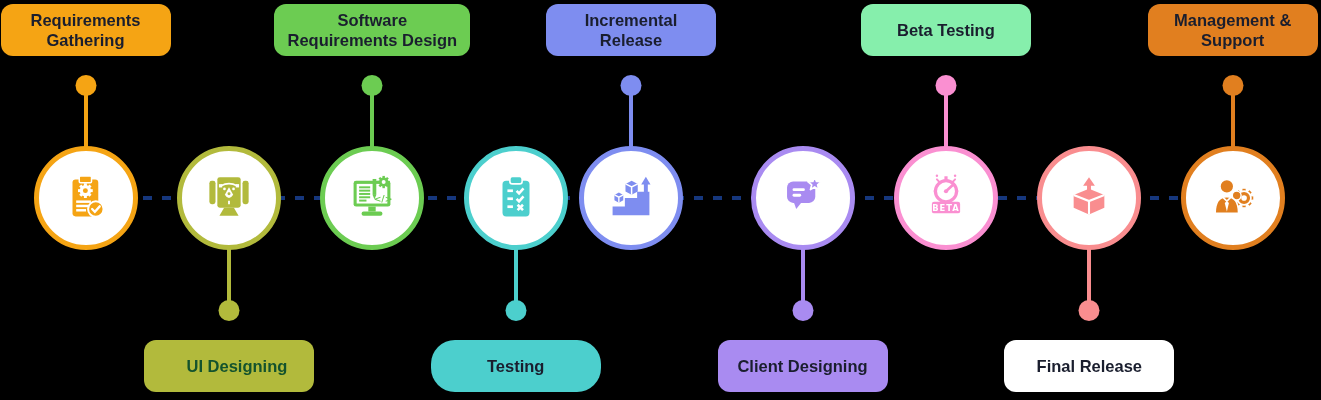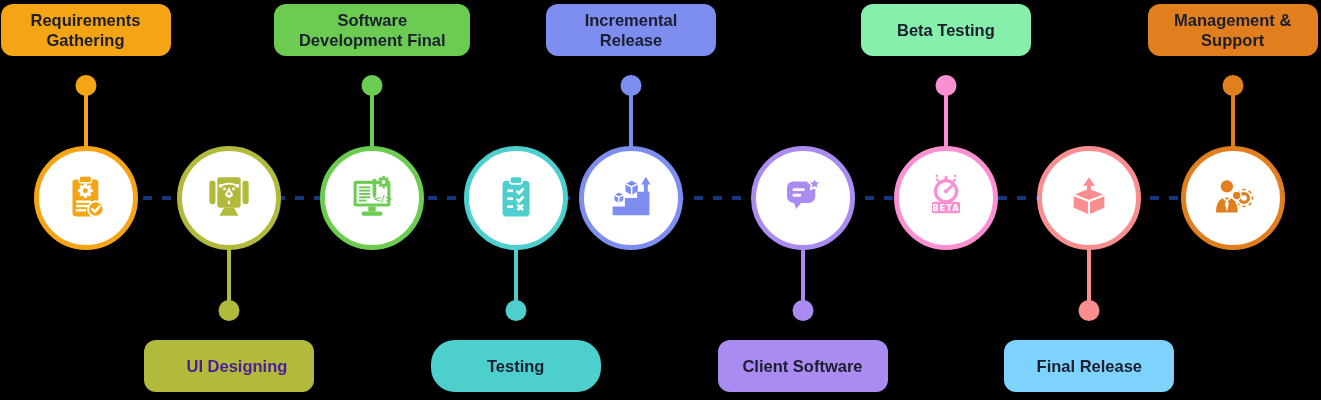--- a/index.html
+++ b/index.html
@@ -82,21 +82,21 @@
       <rect x="14" y="24" width="12" height="2" fill="#FFFFFF"></rect>
             <rect x="14" y="27.5" width="12" height="2" fill="#FFFFFF"></rect>
       <rect x="14" y="31" width="8" height="2" fill="#FFFFFF"></rect>
       <circle cx="30" cy="31" r="6.3" fill="#F5A414" stroke="#FFFFFF" stroke-width="1.6"></circle>
       <path d="M27 31 l2.2 2.2 l4 -4.4" stroke="#FFFFFF" stroke-width="1.9" fill="none" stroke-linecap="round"></path>
           </svg>
         </span>
     </div>
   </div>
     <div class="stage bottom" style="left: 168.9px;">
-    <div class="stage-label" style="background: rgb(178, 186, 60); color: #4c1d95; padding-left: 28px;">UI Designing</div>
+    <div class="stage-label" style="background: rgb(178, 186, 60); color: #14532d; padding-left: 28px;">UI Designing</div>
     <div class="stem-dot" style="background: rgb(178, 186, 60);"></div>
     <div class="stem-line" style="background: rgb(178, 186, 60);"></div>
     <div class="stage-circle" style="border-color: rgb(178, 186, 60); background: rgb(255, 255, 255);">
       <span class="stage-icon">
           <svg viewBox="0 0 44 44" xmlns="http://www.w3.org/2000/svg">
       <rect x="6" y="8" width="5" height="19" rx="2" fill="#B2BA3C"></rect>
       <rect x="33" y="8" width="5" height="19" rx="2" fill="#B2BA3C"></rect>
       <rect x="12.5" y="5" width="19" height="25" rx="2" fill="#B2BA3C"></rect>
       <path d="M15.5 12 Q22 8.5 28.5 12" stroke="#FFFFFF" stroke-width="1.4" fill="none"></path>
       <rect x="13.8" y="10.7" width="2.7" height="2.7" fill="#FFFFFF"></rect>
@@ -105,21 +105,21 @@
             <circle cx="25.7" cy="14.6" r="1.1" fill="#FFFFFF"></circle>
       <path d="M22 13.2 L18.6 19.4 Q22 24.8 25.4 19.4 Z" fill="#FFFFFF"></path>
       <circle cx="22" cy="18.6" r="1.2" fill="#B2BA3C"></circle>
       <line x1="22" y1="24.2" x2="22" y2="27" stroke="#FFFFFF" stroke-width="1.5"></line>
       <path d="M18 30 h8 l3.8 6.5 h-15.6 z" fill="#B2BA3C"></path>
           </svg>
         </span>
     </div>
   </div>
     <div class="stage top" style="left: 312.3px;">
-    <div class="stage-label wide" style="background: rgb(108, 204, 82); color: rgb(26, 30, 46);">Software Development Final</div>
+    <div class="stage-label wide" style="background: rgb(108, 204, 82); color: rgb(26, 30, 46);">Software Requirements Design</div>
     <div class="stem-dot" style="background: rgb(108, 204, 82);"></div>
     <div class="stem-line" style="background: rgb(108, 204, 82);"></div>
     <div class="stage-circle" style="border-color: rgb(108, 204, 82); background: rgb(255, 255, 255);">
       <span class="stage-icon">
           <svg viewBox="0 0 44 44" xmlns="http://www.w3.org/2000/svg">
       <rect x="7" y="8" width="30" height="21" rx="2" fill="#6CCC52"></rect>
       <rect x="9.5" y="10.5" width="25" height="16" fill="#FFFFFF"></rect>
       <g fill="#6CCC52">
         <rect x="11.5" y="12.5" width="9" height="1.6"></rect>
               <rect x="11.5" y="15.2" width="9" height="1.6"></rect>
@@ -175,21 +175,21 @@
       <path d="M17.5 10.5 l5 2.5 5 -2.5 M22.5 13 v6.3" stroke="#FFFFFF" stroke-width="1.2" fill="none"></path>
       <path d="M8.5 19.5 l3.6 -1.9 3.6 1.9 v4.4 l-3.6 1.9 -3.6 -1.9 z" fill="#7E8DF0"></path>
       <path d="M8.5 19.5 l3.6 1.8 3.6 -1.8 M12.1 21.3 v4.5" stroke="#FFFFFF" stroke-width="1.1" fill="none"></path>
       <rect x="32.5" y="10" width="3.2" height="9" fill="#7E8DF0"></rect>
       <path d="M30.3 11 h7.6 l-3.8 -6.4 z" fill="#7E8DF0"></path>
           </svg>
         </span>
     </div>
   </div>
     <div class="stage bottom" style="left: 742.5px;">
-    <div class="stage-label" style="background: rgb(169, 139, 241); color: rgb(26, 30, 46);">Client Software</div>
+    <div class="stage-label" style="background: rgb(169, 139, 241); color: rgb(26, 30, 46);">Client Designing</div>
     <div class="stem-dot" style="background: rgb(169, 139, 241);"></div>
     <div class="stem-line" style="background: rgb(169, 139, 241);"></div>
     <div class="stage-circle" style="border-color: rgb(169, 139, 241); background: rgb(255, 255, 255);">
       <span class="stage-icon">
           <svg viewBox="0 0 44 44" xmlns="http://www.w3.org/2000/svg">
       <rect x="9" y="8.5" width="23" height="17.5" rx="5" fill="#A98BF1"></rect>
       <path d="M14 24 l8 0 -5.5 7 z" fill="#A98BF1"></path>
       <rect x="13.5" y="14" width="10" height="2.3" rx="1.1" fill="#FFFFFF"></rect>
       <rect x="13.5" y="18.6" width="7" height="2.3" rx="1.1" fill="#FFFFFF"></rect>
       <path d="M31.5 4.7 L32.97 8.48 L37.02 8.71 L33.88 11.27 L34.91 15.19 L31.5 13.0 L28.09 15.19 L29.12 11.27 L25.98 8.71 L30.03 8.48 Z" fill="#A98BF1" stroke="#FFFFFF" stroke-width="1.4" stroke-linejoin="round"></path>
@@ -214,21 +214,21 @@
       <line x1="29.4" y1="6.8" x2="27.7" y2="8.6" stroke="#FA8FD1" stroke-width="1.6" stroke-linecap="round"></line>
       <circle cx="14.6" cy="3.9" r="1" fill="#FA8FD1"></circle>
             <circle cx="29.4" cy="3.9" r="1" fill="#FA8FD1"></circle>
       <rect x="10.5" y="25" width="23" height="9.5" rx="1.8" fill="#FA8FD1"></rect>
       <text x="22" y="32.4" text-anchor="middle" font-size="6.8" font-weight="bold" fill="#FFFFFF" letter-spacing="0.8" font-family="DejaVu Sans, sans-serif">BETA</text>
           </svg>
         </span>
     </div>
   </div>
     <div class="stage bottom" style="left: 1029.3px;">
-    <div class="stage-label" style="background: #7dd3fc; color: rgb(26, 30, 46);">Final Release</div>
+    <div class="stage-label" style="background: #ffffff; color: rgb(26, 30, 46);">Final Release</div>
     <div class="stem-dot" style="background: rgb(249, 141, 143);"></div>
     <div class="stem-line" style="background: rgb(249, 141, 143);"></div>
     <div class="stage-circle" style="border-color: rgb(249, 141, 143); background: rgb(255, 255, 255);">
       <span class="stage-icon">
           <svg viewBox="0 0 44 44" xmlns="http://www.w3.org/2000/svg">
       <rect x="20.4" y="10.5" width="3.2" height="7.5" fill="#F98D8F"></rect>
       <path d="M17.2 12 h9.6 l-4.8 -7 z" fill="#F98D8F"></path>
       <path d="M9.5 19.5 L22 14.5 L34.5 19.5 L34.5 30 L22 35.5 L9.5 30 Z" fill="#F98D8F"></path>
       <path d="M9.5 19.5 L22 24.5 L34.5 19.5" stroke="#FFFFFF" stroke-width="1.7" fill="none"></path>
       <line x1="22" y1="24.5" x2="22" y2="35.5" stroke="#FFFFFF" stroke-width="1.7"></line>

